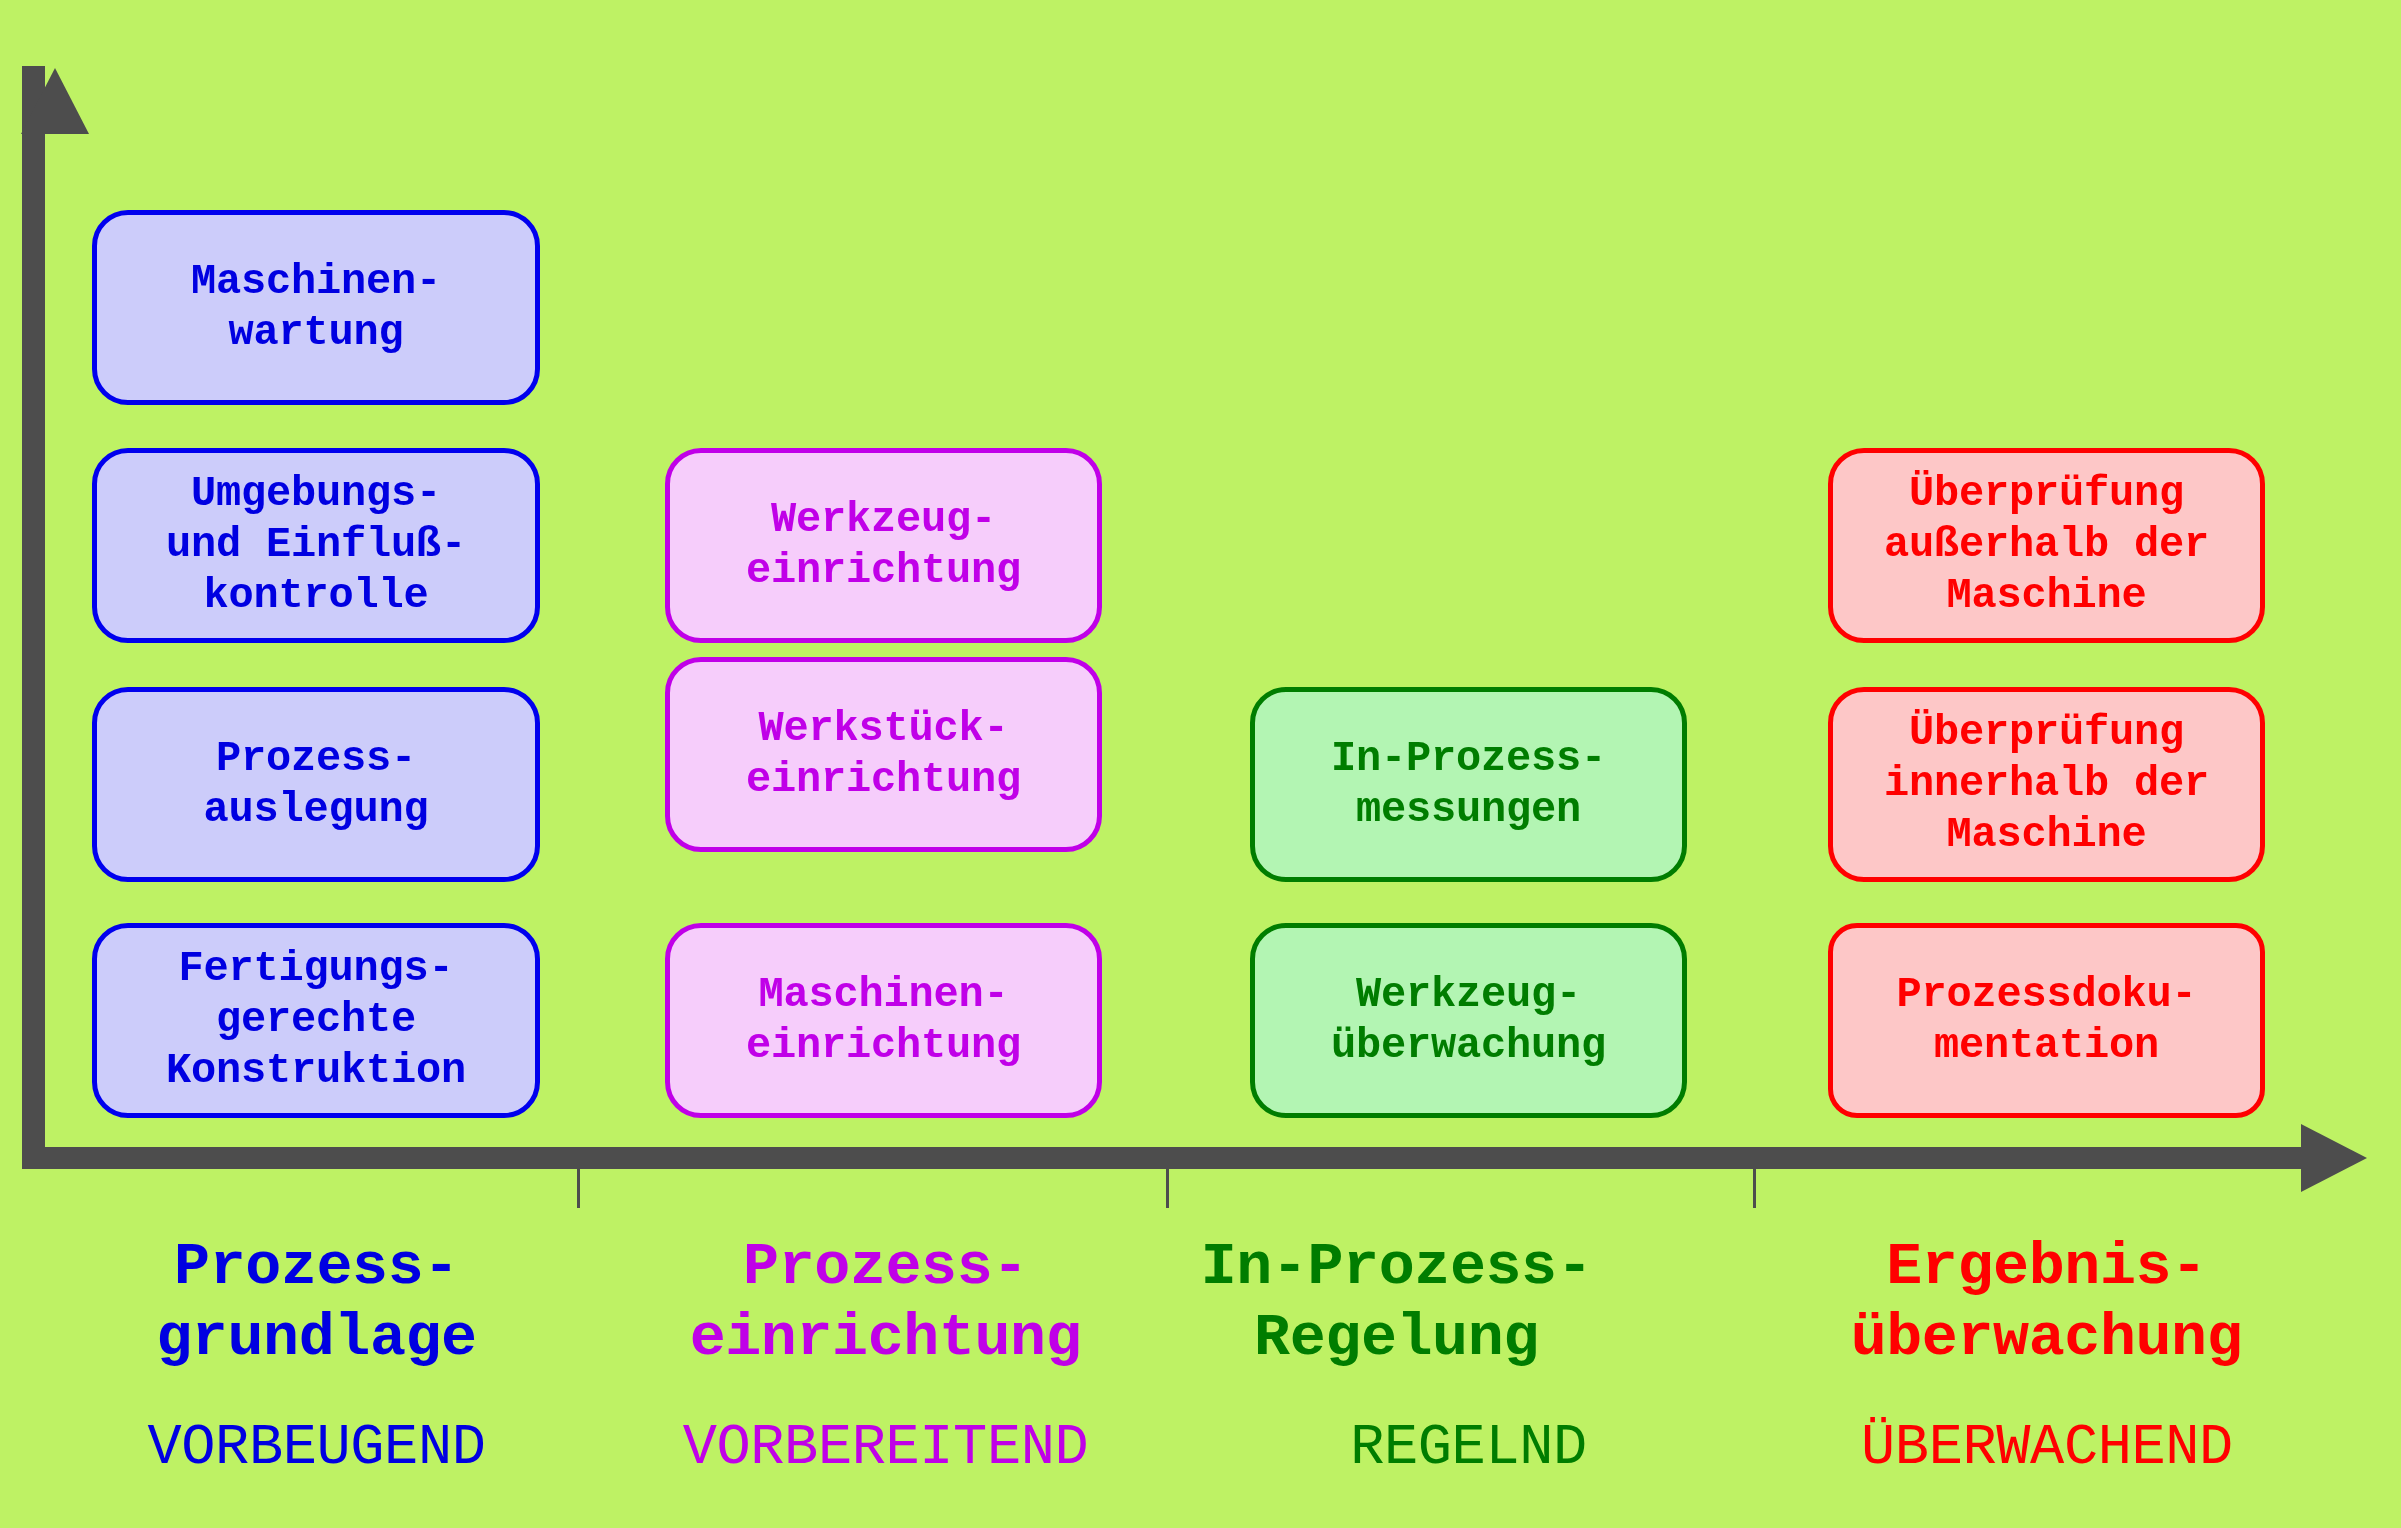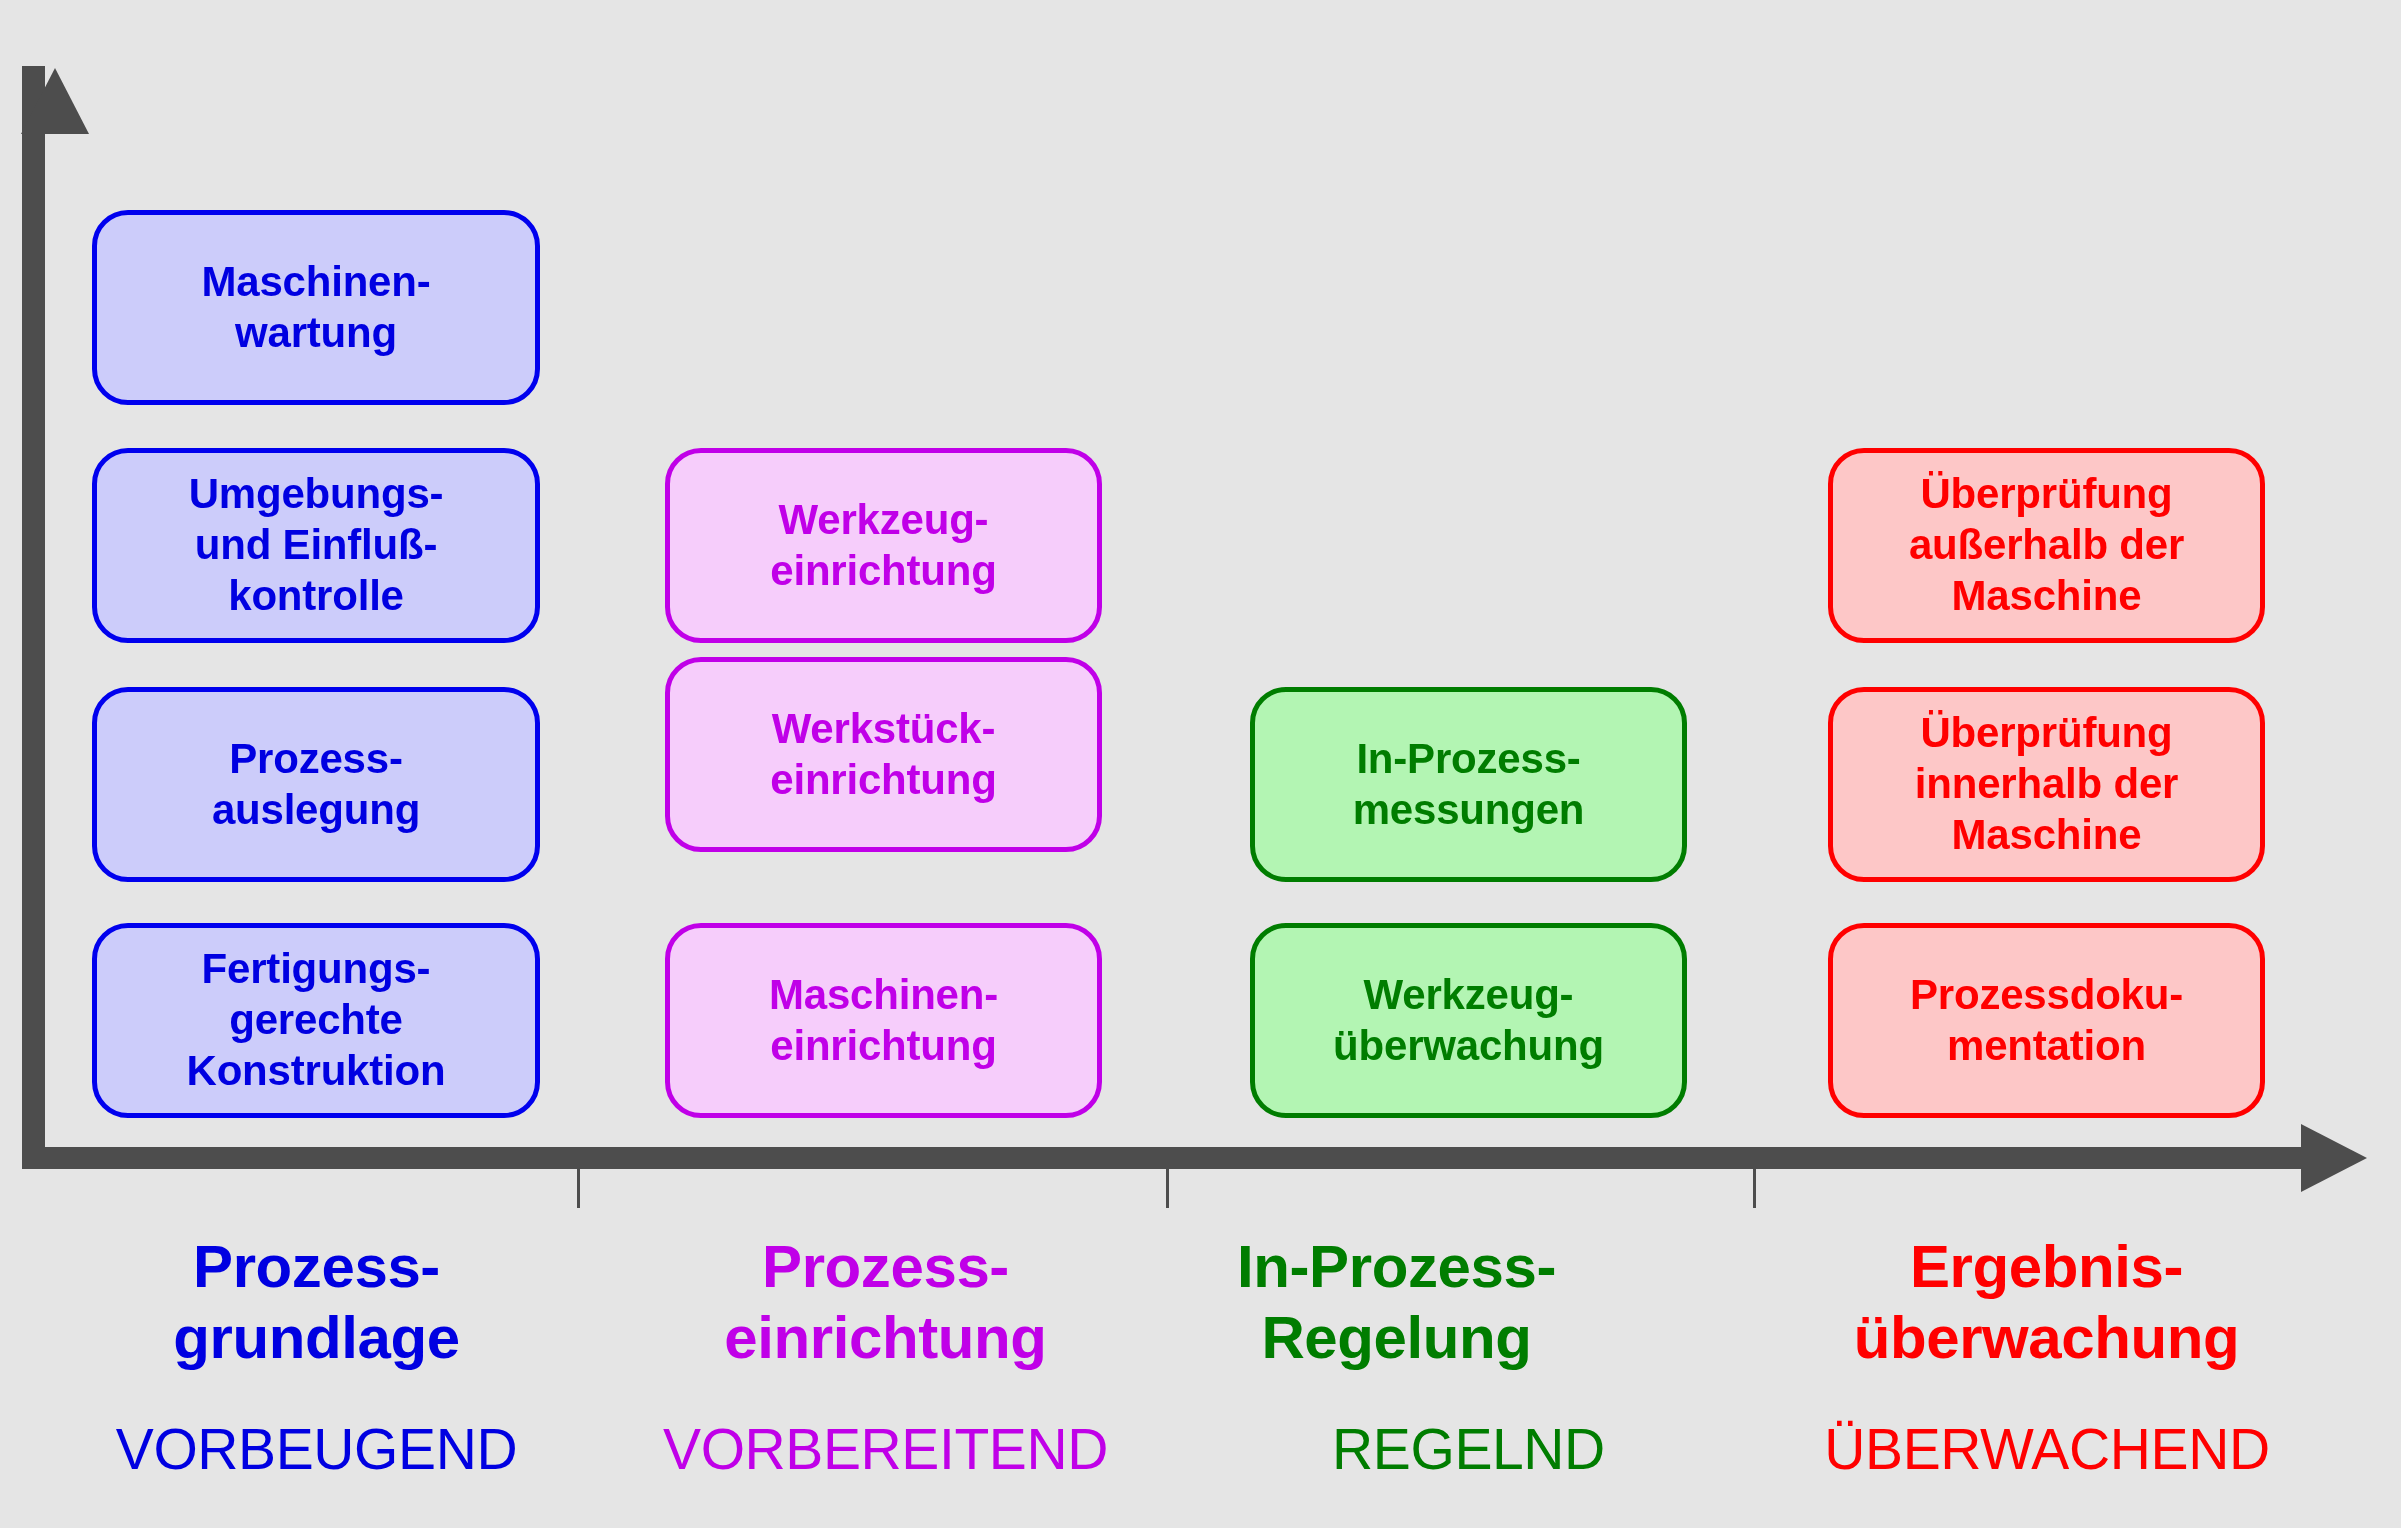--- a/index.html
+++ b/index.html
@@ -7,22 +7,23 @@
     padding: 0;
     background: #ffffff;
   }
   body {
     font-family: "Liberation Sans", sans-serif;
   }
   #canvas {
     position: relative;
     width: 2401px;
     height: 1528px;
-    background: #e5e5e5;
+    background: #bef264;
     overflow: hidden;
+    font-family: Liberation Mono, monospace;
   }
 
   
   .axis-y-shaft {
     position: absolute;
     left: 22px;
     top: 66px;
     width: 23px;
     height: 1092px;
     background: #4d4d4d;
@@ -195,21 +196,21 @@
   </div>
 
   <div class="box theme-red" style="left:1828px; top:687px; width:437px; height:195px;">
     <div>
       <span>Überprüfung</span>
       <span>innerhalb der</span>
       <span>Maschine</span>
     </div>
   </div>
 
-  <div class="box theme-red" style="left:1828px; top:923px; width:437px; height:195px;">
+  <div class="box theme-red" style="left:1828px; top:923px; width:437px; height:195px;border-radius:29px;">
     <div>
       <span>Prozessdoku-</span>
       <span>mentation</span>
     </div>
   </div>
 
   <div class="phase-label c-blue" style="left:76px; top:1232px; width:481px;">
     <span>Prozess-</span>
     <span>grundlage</span>
   </div>

